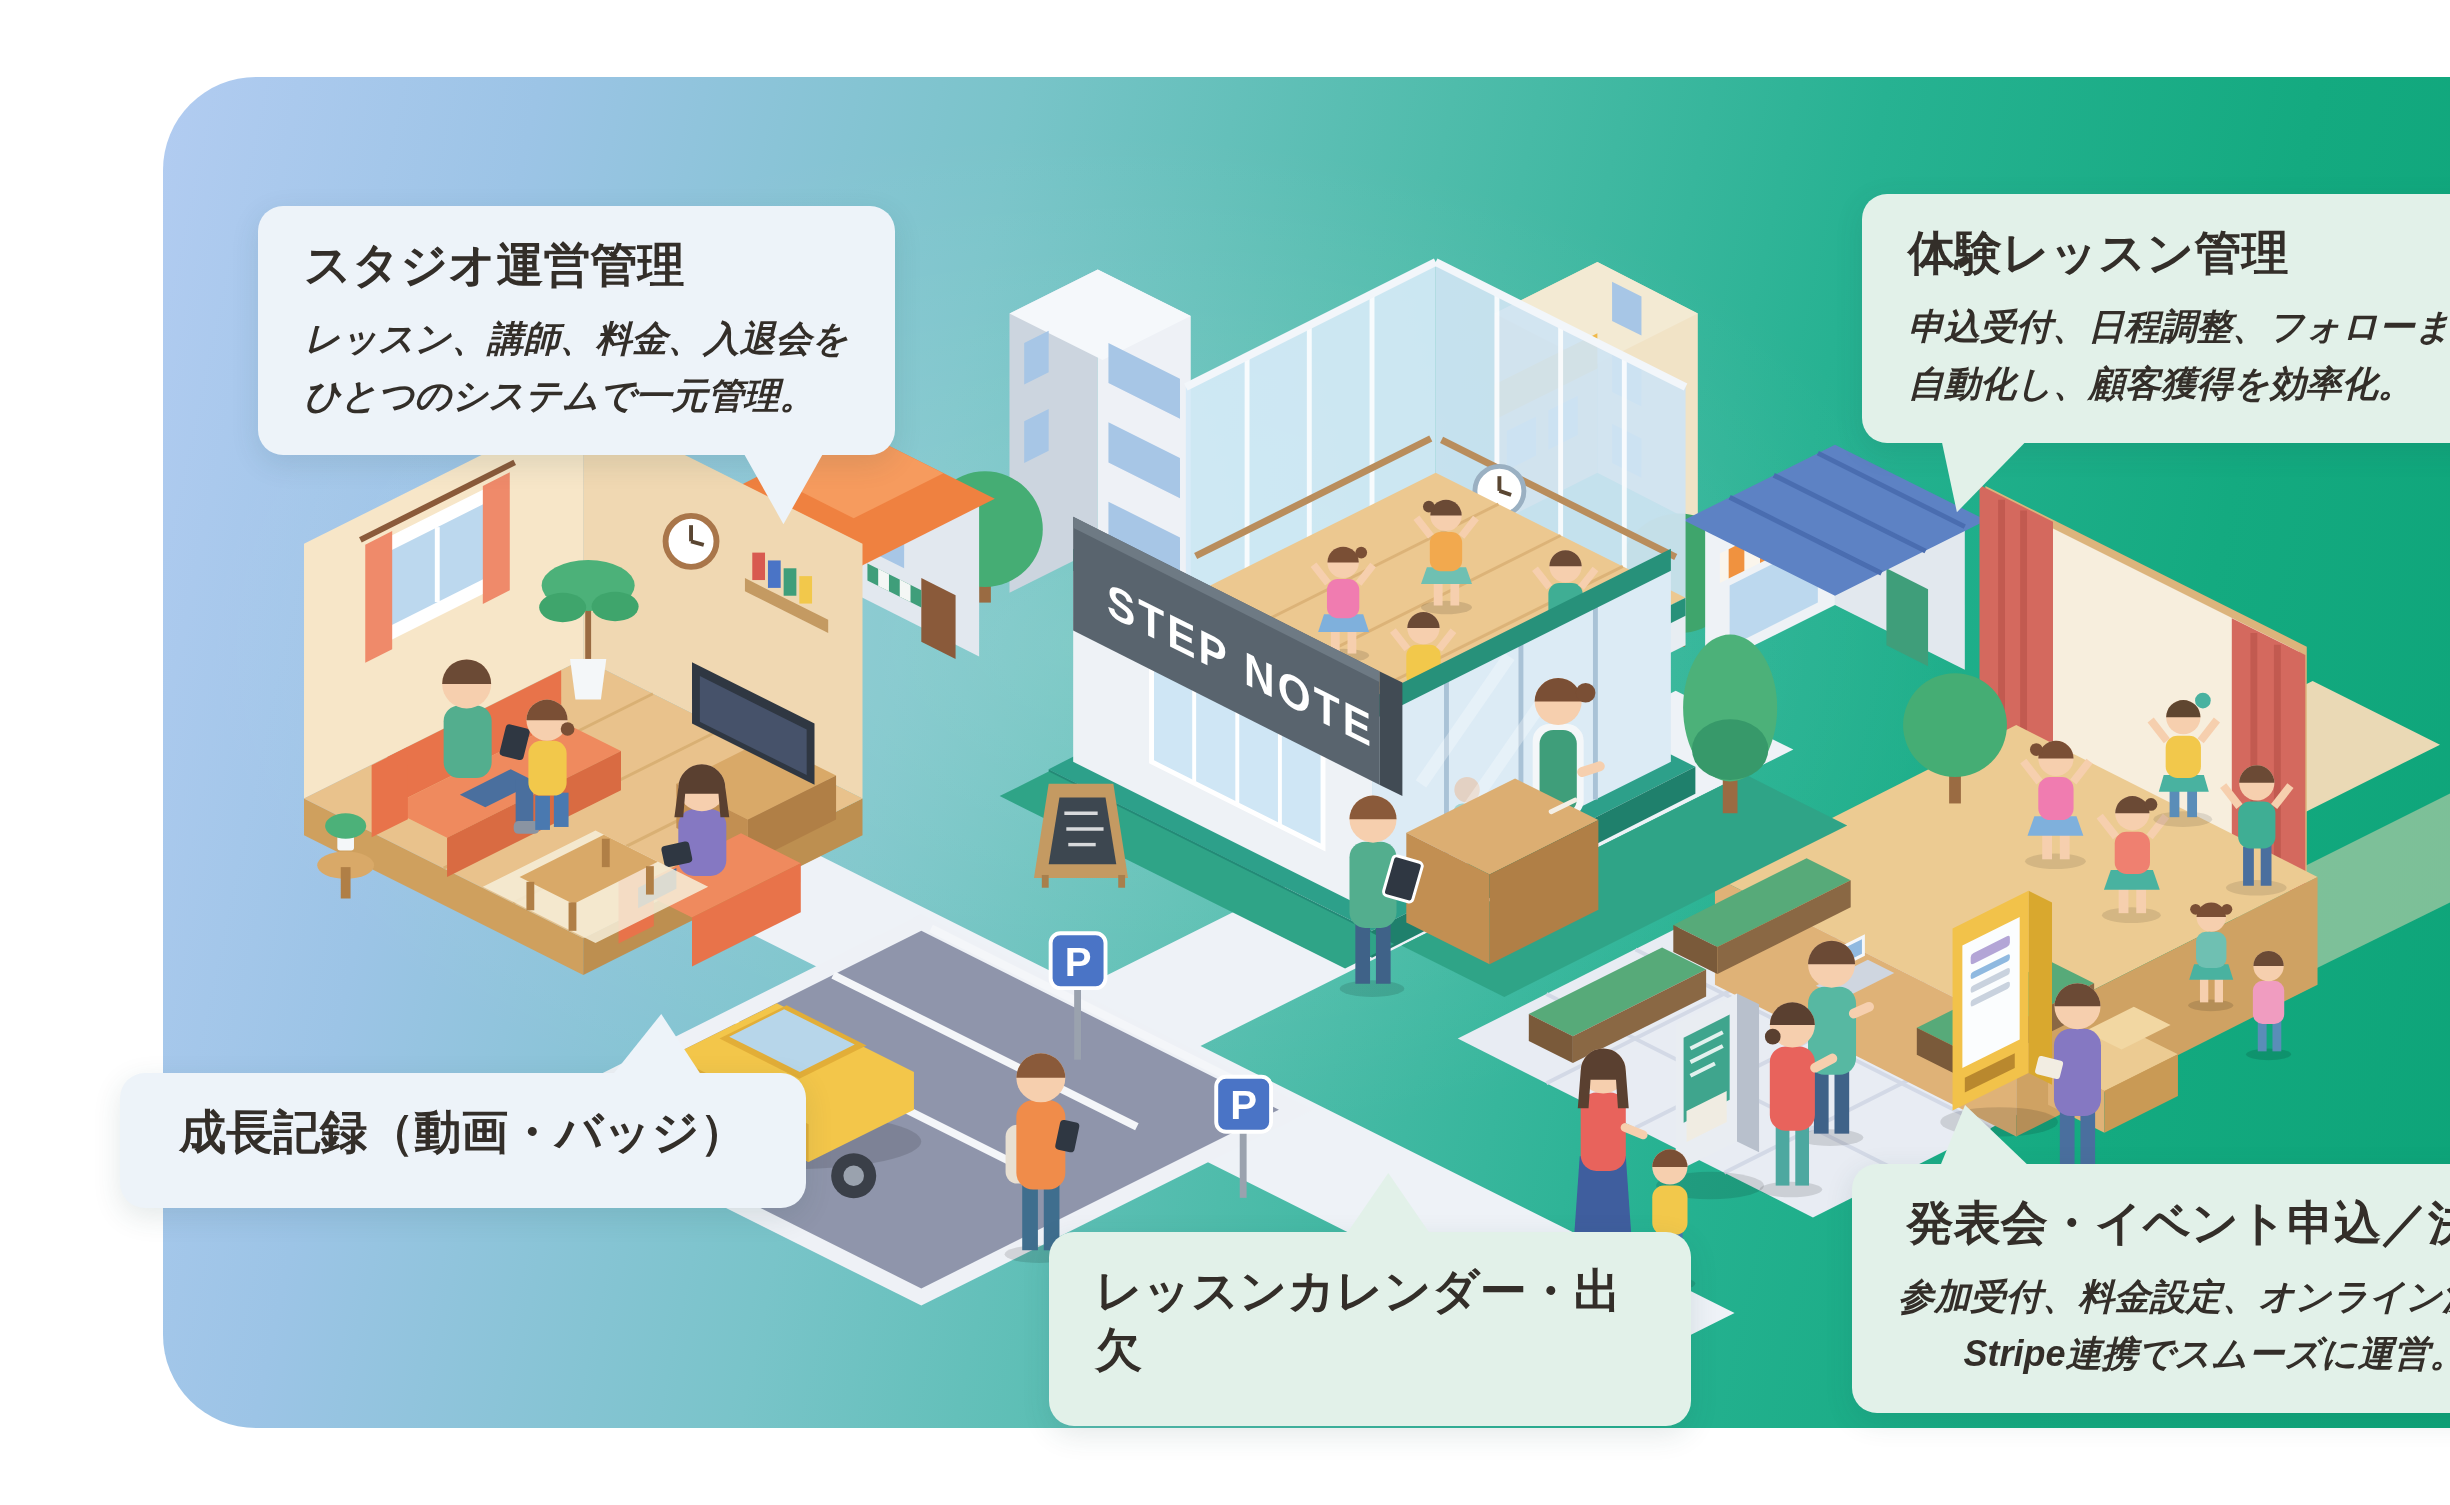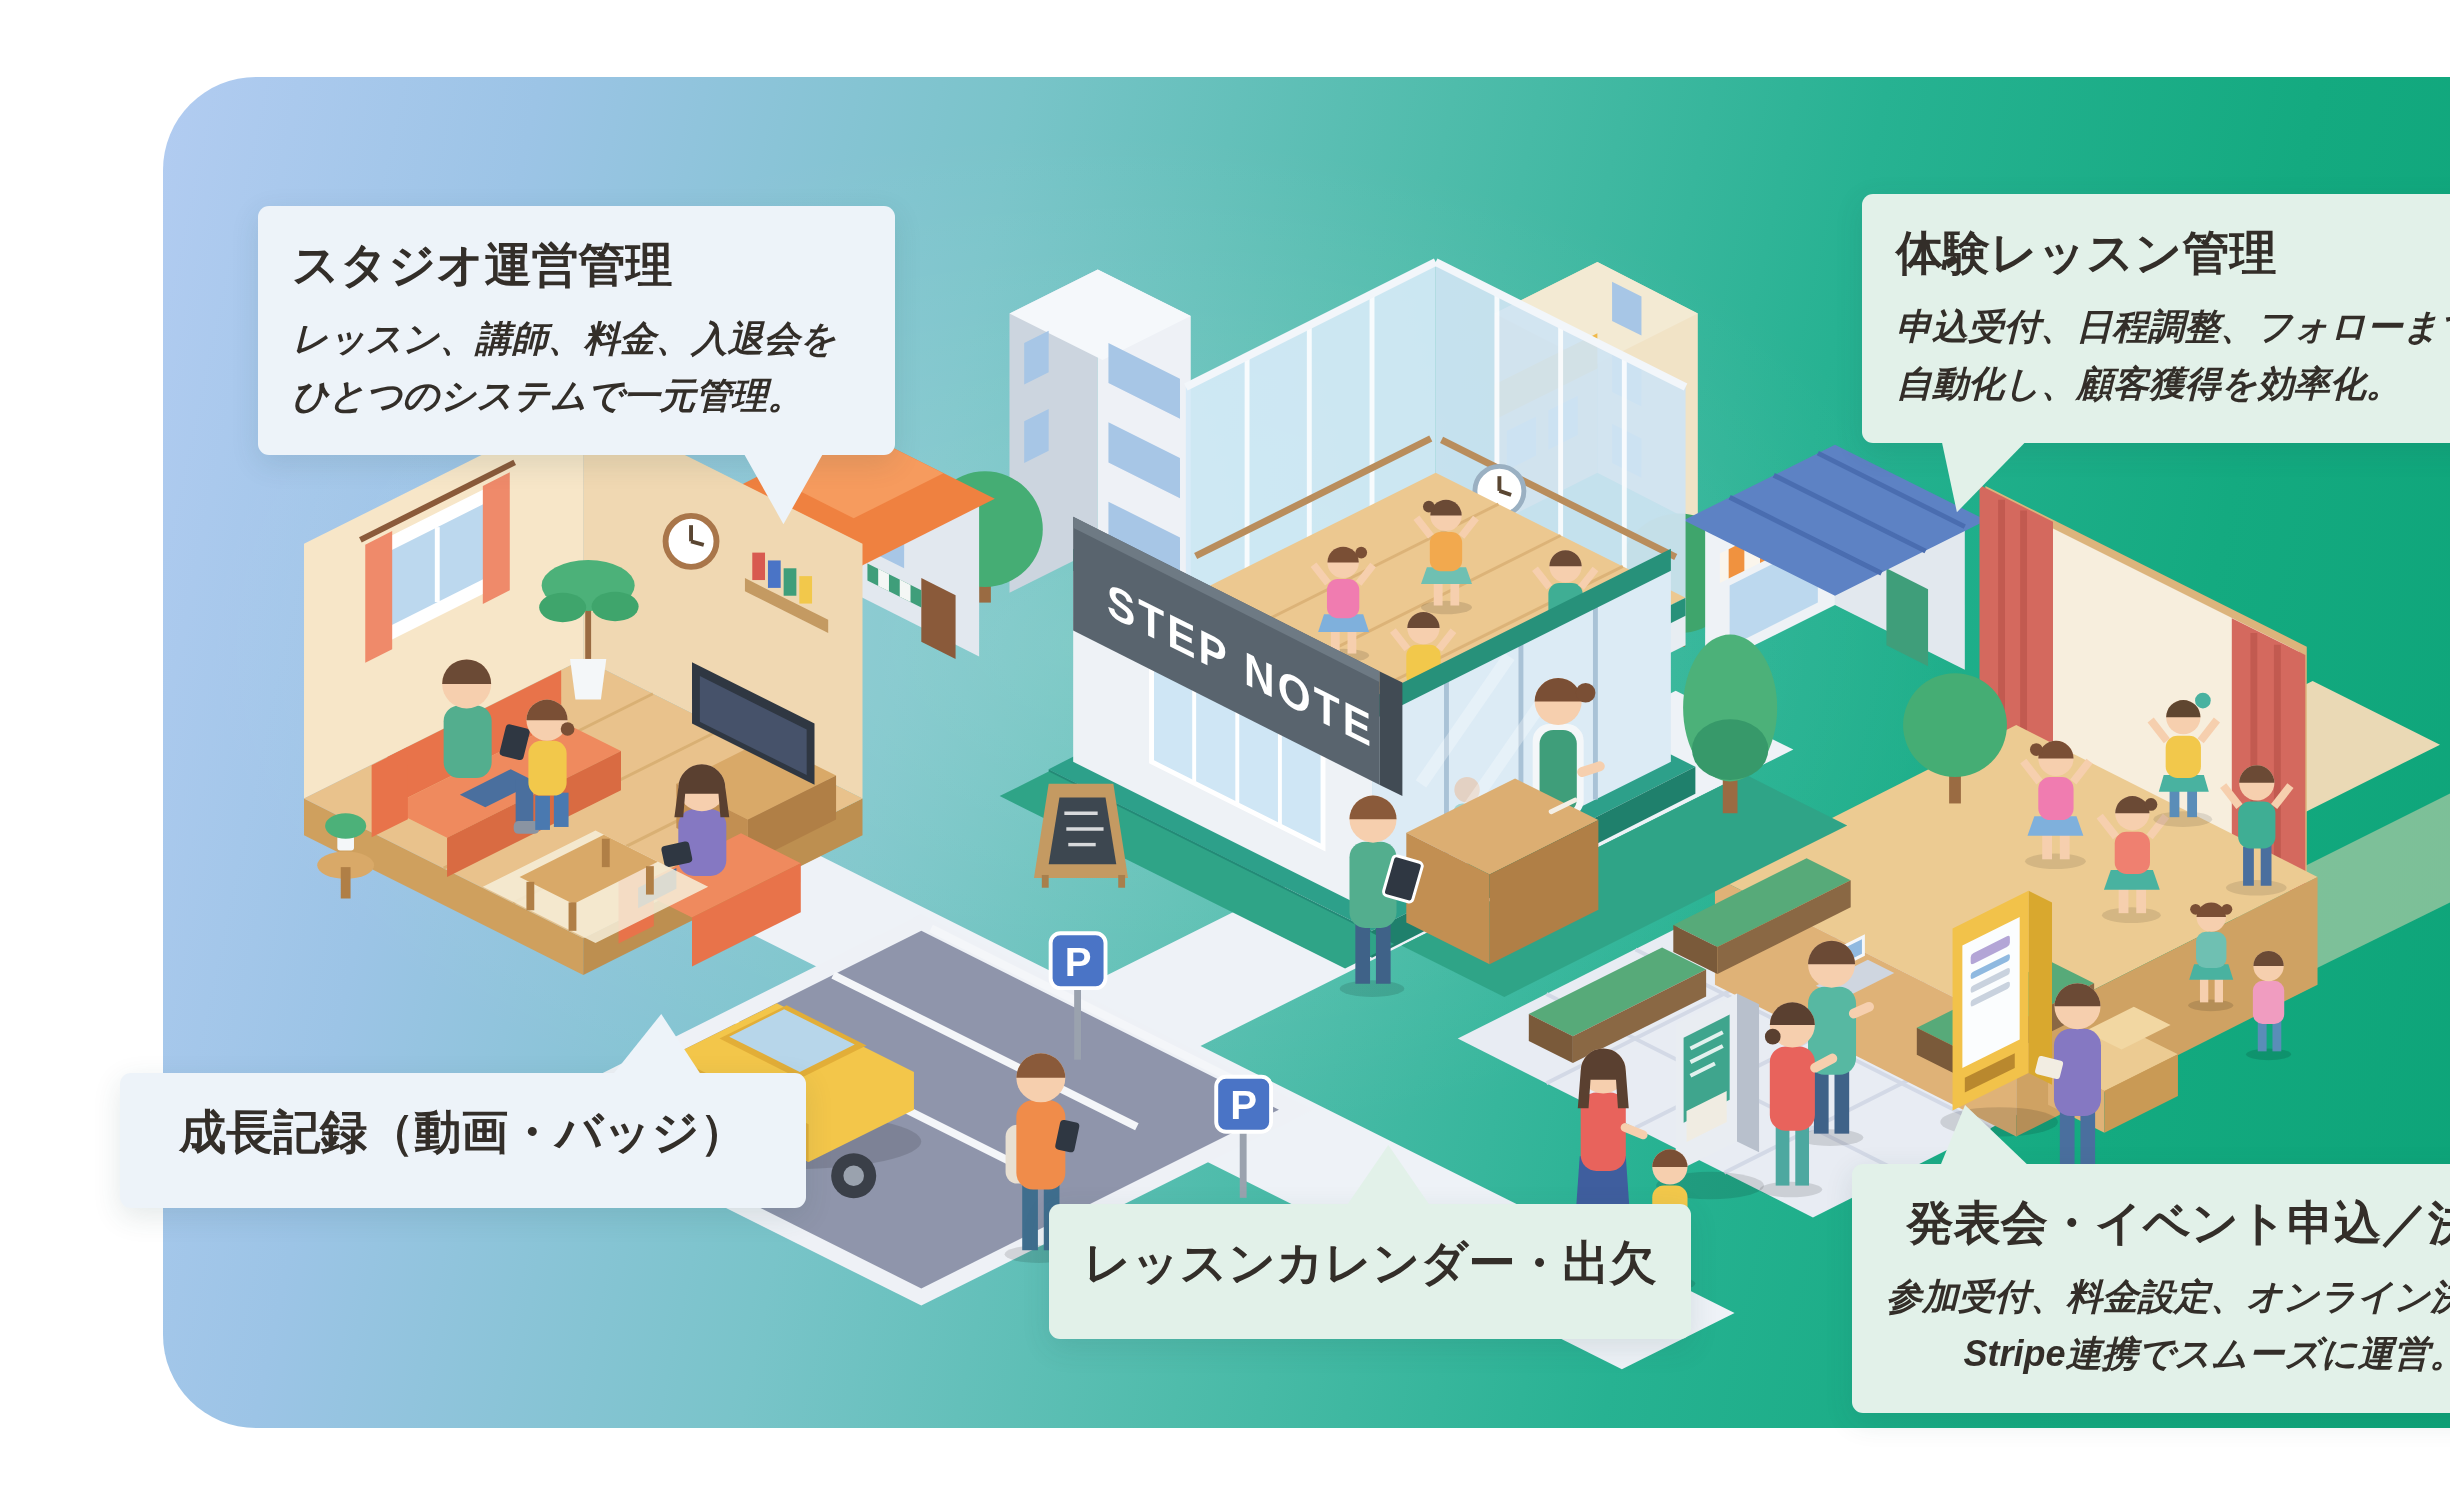--- a/index.html
+++ b/index.html
@@ -3,37 +3,37 @@
 <meta charset="utf-8">
 <style>
   html,body{margin:0;padding:0;background:#ffffff;}
   .stage{position:relative;width:2697px;height:1505px;overflow:hidden;background:#ffffff;
          font-family:"Liberation Sans","DejaVu Sans",sans-serif;}
   .card{position:absolute;left:163px;top:77px;width:2408px;height:1351px;border-radius:93px;
         background:linear-gradient(102deg,#b2ccf1 0%,#9cc4e6 14%,#79c4c9 32%,#4fbcab 48%,#27b292 64%,#14aa80 80%,#0ba276 100%);}
   .card .glow{position:absolute;inset:0;border-radius:93px;
         background:radial-gradient(ellipse 1274px 735px at 38% 42%,rgba(255,255,255,.16),rgba(255,255,255,0) 70%);}
   .scene{position:absolute;left:0;top:0;width:2697px;height:1505px;}
-  .co{position:absolute;box-sizing:border-box;border-radius:11px;color:#332e29;
-      box-shadow:0 8.8px 29px rgba(30,70,70,.12);padding:30px 34px;}
+  .co{position:absolute;box-sizing:border-box;border-radius:25px;color:#332e29;
+      box-shadow:0 8.8px 29px rgba(30,70,70,.12);padding:30px 46px;}
   .co h2{margin:0 0 16.7px 0;font-size:47px;line-height:1.25;font-weight:700;}
   .co p{margin:0;font-size:36px;line-height:1.58;font-weight:700;white-space:pre;font-style:italic;}
   .co-blue{background:#edf3f9;}
   .co-mint{background:#e2f1e9;}
   .co::after{content:"";position:absolute;}
   .co-tl{left:258px;top:206px;width:637px;}
   .co-tl::after{width:83px;height:74px;right:11%;bottom:-69px;background:#edf3f9;
                 clip-path:polygon(0 0,100% 0,50% 100%);}
   .co-tr{left:1862px;top:194px;width:659px;}
   .co-tr::after{width:88px;height:74px;left:12%;bottom:-69px;background:#e2f1e9;
                 clip-path:polygon(0 0,100% 0,18% 100%);}
   .co-bl{left:120px;top:1073px;width:686px;text-align:center;}
   .co-bl::after{width:93px;height:64px;right:15%;top:-59px;background:#edf3f9;
                 clip-path:polygon(55% 0,100% 100%,0 100%);}
-  .co-bm{left:1049px;top:1204px;width:642px;text-align:center;}
+  .co-bm{left:1049px;top:1232px;width:642px;}
   .co-bm::after{width:88px;height:64px;left:46%;top:-59px;background:#e2f1e9;
                 clip-path:polygon(50% 0,100% 100%,0 100%);}
   .co-br{left:1852px;top:1164px;width:725px;text-align:center;}
   .co-br::after{width:93px;height:64px;left:12%;top:-59px;background:#e2f1e9;
                 clip-path:polygon(28% 0,100% 100%,0 100%);}
 </style>
 </head>
 <body>
 
 <div class="stage">

